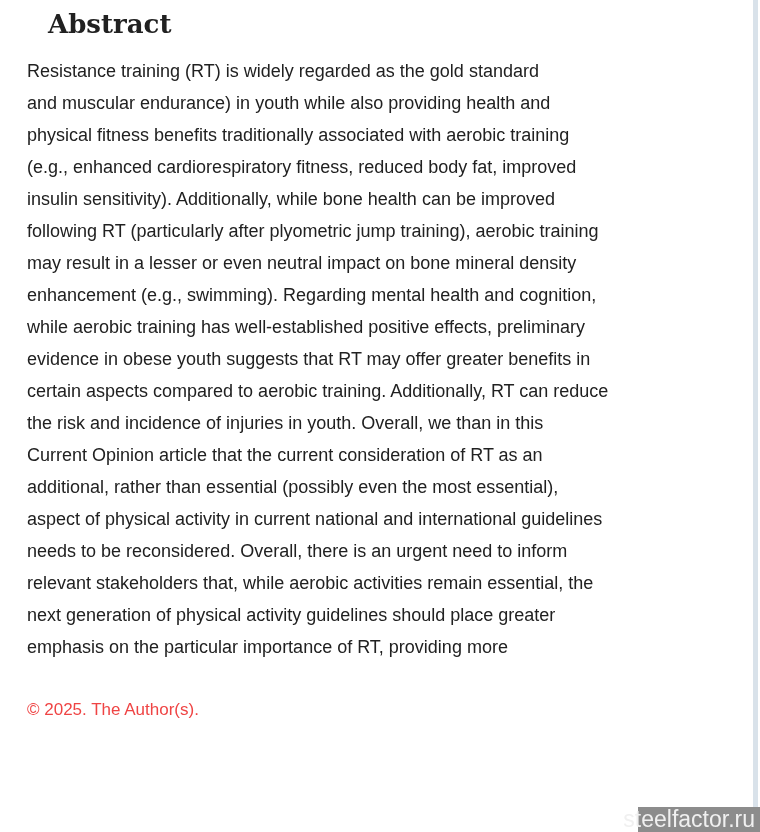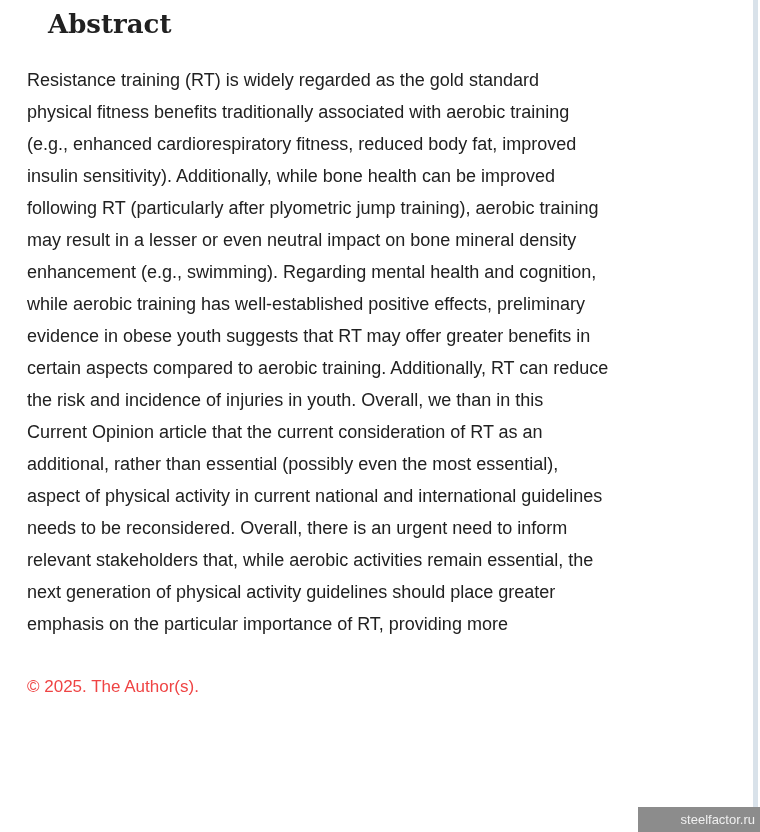--- a/index.html
+++ b/index.html
@@ -22,21 +22,21 @@
   .abstract-heading {
     margin-top: 8px;
     font-family: "DejaVu Serif", serif;
     font-weight: 700;
     font-size: 26px;
     line-height: 32px;
     color: #212121;
     margin-left: 21px;
   }
   .abstract-text {
-    margin-top: 24px;
+    margin-top: 15px;
   }
   .abstract-text .line {
     font-size: 18px;
     line-height: 32px;
     color: #212121;
     white-space: nowrap;
   }
   .copyright {
     margin-top: 36px;
     font-size: 17px;
@@ -55,32 +55,33 @@
     position: absolute;
     right: 0;
     bottom: 0;
     width: 122px;
     height: 25px;
     z-index: 2;
     display: flex;
     align-items: center;
     justify-content: flex-end;
     padding-right: 5px;
-    font-size: 13px;
+    font-size: 23px;
     line-height: 25px;
   }
 </style>
 </head>
 <body>
 
 <div class="page">
   <div class="content">
     <h2 class="abstract-heading">Abstract</h2>
     <div class="abstract-text">
         <div class="line">Resistance training (RT) is widely regarded as the gold standard</div>
+        <div class="line">and muscular endurance) in youth while also providing health and</div>
         <div class="line">physical fitness benefits traditionally associated with aerobic training</div>
         <div class="line">(e.g., enhanced cardiorespiratory fitness, reduced body fat, improved</div>
         <div class="line">insulin sensitivity). Additionally, while bone health can be improved</div>
         <div class="line">following RT (particularly after plyometric jump training), aerobic training</div>
         <div class="line">may result in a lesser or even neutral impact on bone mineral density</div>
         <div class="line">enhancement (e.g., swimming). Regarding mental health and cognition,</div>
         <div class="line">while aerobic training has well-established positive effects, preliminary</div>
         <div class="line">evidence in obese youth suggests that RT may offer greater benefits in</div>
         <div class="line">certain aspects compared to aerobic training. Additionally, RT can reduce</div>
         <div class="line">the risk and incidence of injuries in youth. Overall, we than in this</div>

